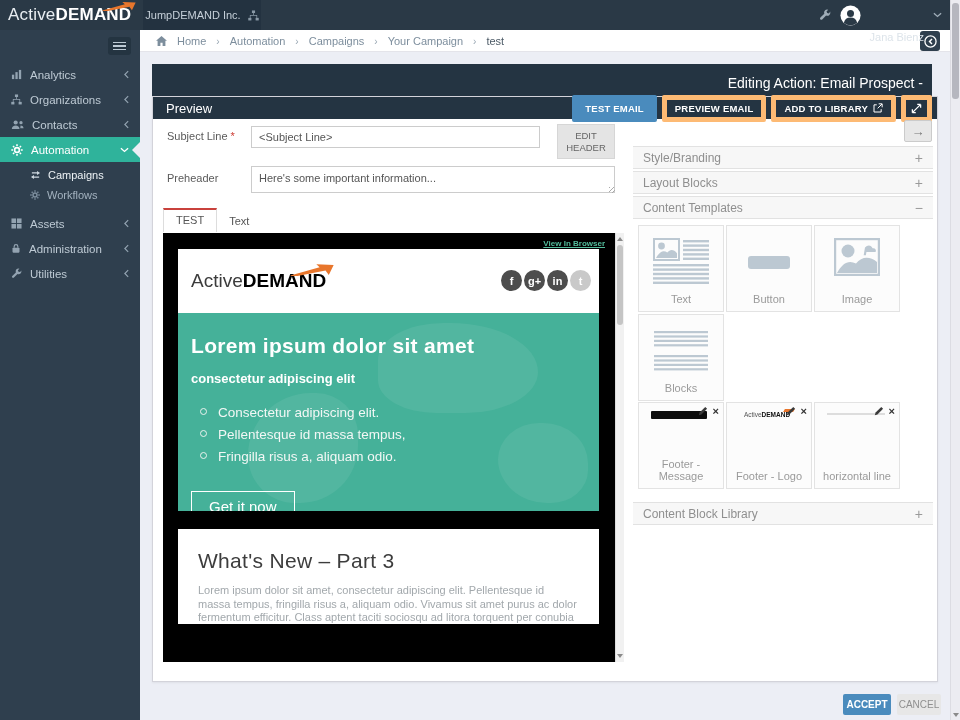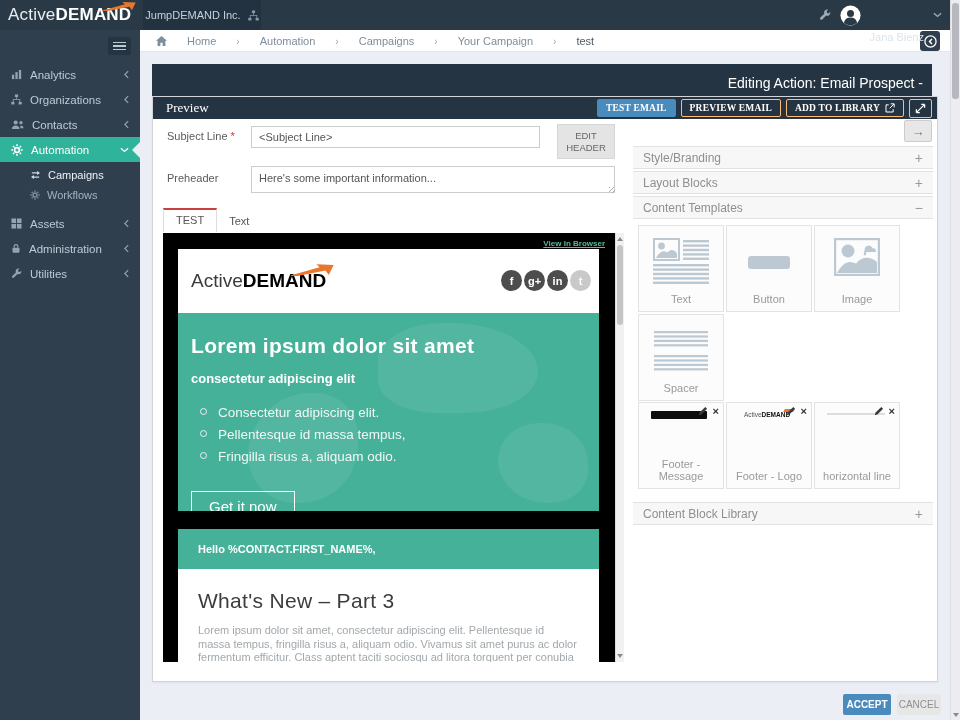--- a/index.html
+++ b/index.html
@@ -28,35 +28,35 @@
   .s-item.active svg, .s-item.active .chev { color:#fff; }
   .s-item.active .notch { position:absolute; right:0; top:50%; margin-top:-8px; width:0; height:0; border-top:8px solid transparent; border-bottom:8px solid transparent; border-right:8px solid #eceef5; }
   .s-sub { padding:3px 0 6px; }
   .s-sub-item { height:20px; display:flex; align-items:center; gap:7px; padding-left:30px; font-size:11px; color:#a3b2bf; cursor:pointer; }
   .s-sub-item svg { color:#7f90a0; }
   .s-sub-item.current { color:#eef3f6; }
   .s-sub-item.current svg { color:#cfd9e1; }
 
   
   .crumbbar { position:absolute; left:140px; top:30px; width:810px; height:22px; background:#fff; border-bottom:1px solid #e4e4ea; z-index:3; }
-  .crumbs { position:absolute; left:16px; top:0; height:22px; display:flex; align-items:center; gap:20px; font-size:11px; color:#7d8e9d; }
+  .crumbs { position:absolute; left:16px; top:0; height:22px; display:flex; align-items:center; gap:10px; font-size:11px; color:#7d8e9d; }
   .crumbs .sep { color:#9aa8b4; font-size:10px; }
   .crumb { cursor:pointer; }
   .crumb.last { color:#4c5a66; }
   .collapse-btn { position:absolute; right:10px; top:1px; width:20px; height:20px; background:#2f3f4e; border-radius:3px; display:flex; align-items:center; justify-content:center; cursor:pointer; }
 
   
   .editbar { position:absolute; left:152px; top:64px; width:780px; height:38px; background:#243442; color:#fff; font-size:14px; display:flex; align-items:center; justify-content:flex-end; padding-right:9px; }
 
   
   .panel { position:absolute; left:152px; top:96px; width:786px; height:586px; background:#fff; border:1px solid #d3d3da; box-shadow:0 1px 2px rgba(0,0,0,.06); }
-  .panel-head { position:absolute; left:0; top:0; right:0; height:22px; background:#243442; display:flex; align-items:center;font-family:Liberation Serif, serif; }
+  .panel-head { position:absolute; left:0; top:0; right:0; height:22px; background:#243442; display:flex; align-items:center; }
   .panel-title { color:#fff; font-size:13px; margin-left:13px; }
   .ph-btns { margin-left:auto; display:flex; align-items:center; gap:5px; margin-right:5px; }
-  .pbtn { font-size:9.5px; font-weight:bold; color:#fff; border:1px solid #fdba74; background:transparent; padding:3px 8px; border-radius:2px; cursor:pointer; display:flex; align-items:center; gap:5px; font-family:inherit; letter-spacing:.2px; }
+  .pbtn { font-size:9.5px; font-weight:bold; color:#fff; border:5px solid #fdba74; background:transparent; padding:3px 8px; border-radius:2px; cursor:pointer; display:flex; align-items:center; gap:5px; font-family:inherit; letter-spacing:.2px; }
   .pbtn.solid { background:#4a8bbd; border-color:#4a8bbd; }
   .pbtn.sq { padding:3px 5px; }
 
   
   .f-label { position:absolute; font-size:11px; color:#5a5a5a; }
   .req { color:#cc3b33; margin-left:3px; }
   .subject-input { position:absolute; left:98px; top:29px; width:289px; height:22px; border:1px solid #ccc; font-size:11px; color:#555; padding:0 7px; font-family:inherit; }
   .editheader-btn { position:absolute; left:404px; top:27px; width:58px; height:35px; background:#e4e4e4; border:1px solid #d6d6d6; color:#666; font-size:9.5px; line-height:12px; text-align:center; cursor:pointer; font-family:inherit; padding:0 6px; }
   .preheader-area { position:absolute; left:98px; top:69px; width:364px; height:27px; border:1px solid #ccc; font-size:11px; color:#555; padding:5px 7px; resize:none; font-family:inherit; overflow:hidden; }
   .resize-grip { position:absolute; left:456px; top:90px; width:6px; height:6px; background:
@@ -411,23 +411,20 @@
             <ul>
               <li>Consectetur adipiscing elit.</li>
               <li>Pellentesque id massa tempus,</li>
               <li>Fringilla risus a, aliquam odio.</li>
             </ul>
             <button class="cta">Get it now</button>
           </div>
 
           <div class="em-gap"></div>
 
-          <div class="em-hello">
-            <span>Hello %CONTACT.FIRST_NAME%,</span>
-          </div>
 
           <div class="em-card">
             <h3>What's New – Part 3</h3>
             <p>Lorem ipsum dolor sit amet, consectetur adipiscing elit. Pellentesque id massa tempus, fringilla risus a, aliquam odio. Vivamus sit amet purus ac dolor fermentum efficitur. Class aptent taciti sociosqu ad litora torquent per conubia nostra, per inceptos himenaeos. Pellentesque eget</p>
           </div>
 
         </div>
       </div>
       <div class="ef-scroll">
         <span class="up"></span>
@@ -499,21 +496,21 @@
             <rect y="0" width="54" height="2.2"></rect>
             <rect y="4.4" width="54" height="2.2"></rect>
             <rect y="8.8" width="54" height="2.2"></rect>
             <rect y="13.2" width="54" height="2.2"></rect>
             <rect y="24" width="54" height="2.2"></rect>
             <rect y="28.4" width="54" height="2.2"></rect>
             <rect y="32.8" width="54" height="2.2"></rect>
             <rect y="37.2" width="54" height="2.2"></rect>
           </svg>
       </span>
-      <span class="lbl">Spacer</span>
+      <span class="lbl">Blocks</span>
     </div>
 
     <div class="tcard" style="left:485px; top:305px;">
       <span class="thumb-black"></span>
       <span class="tools">
         <svg viewBox="0 0 12 12" width="10" height="10">
             <path d="M1 11l.9-3.1L8.7 1.1l2.2 2.2L4.1 10.1z" fill="#3a3a3a"></path>
           </svg>
         <span class="x">×</span>
       </span>

